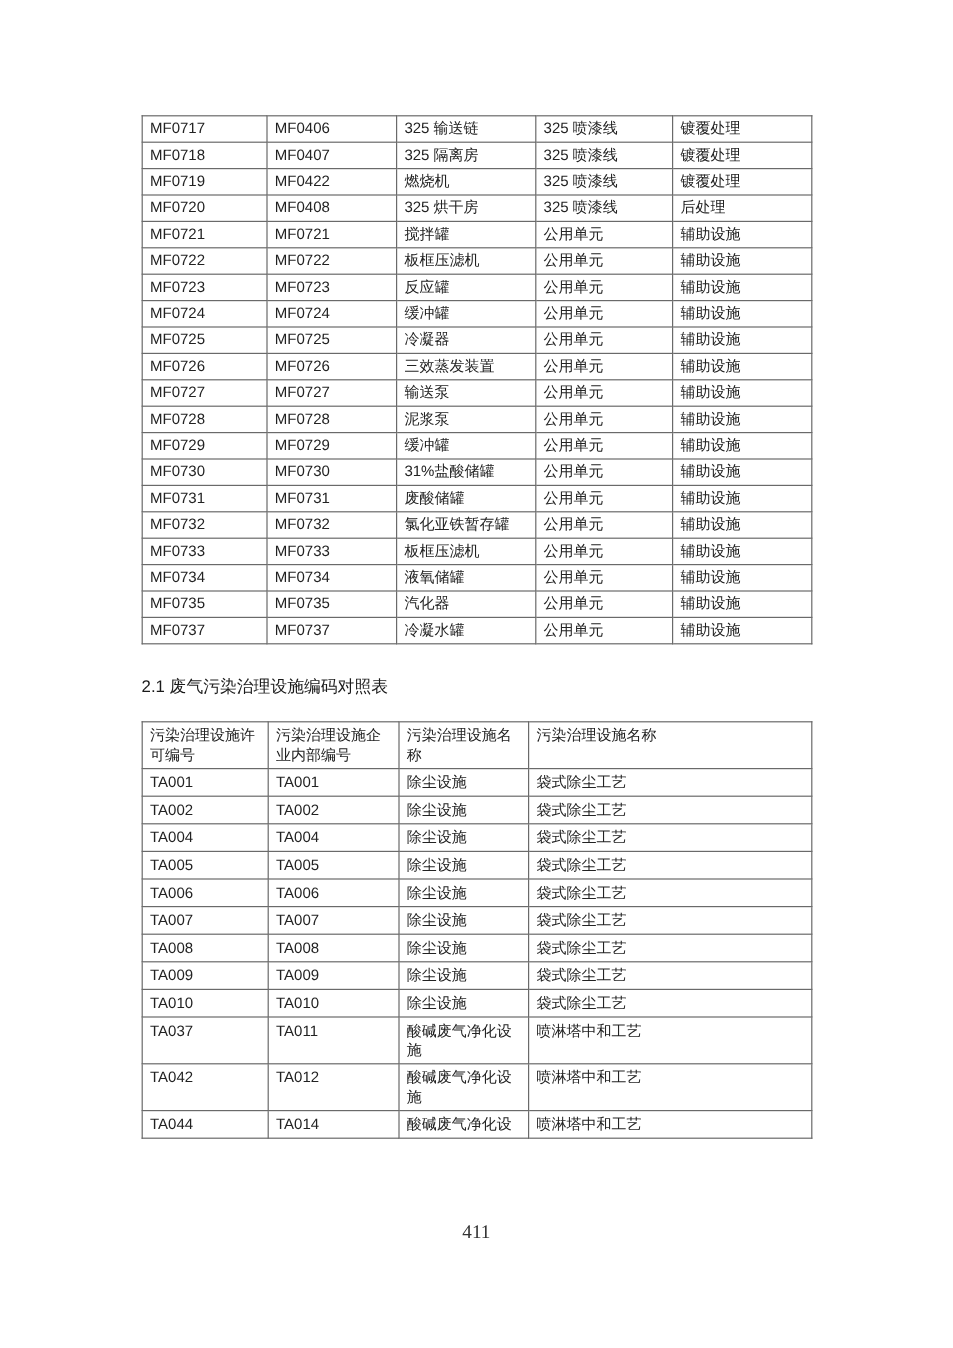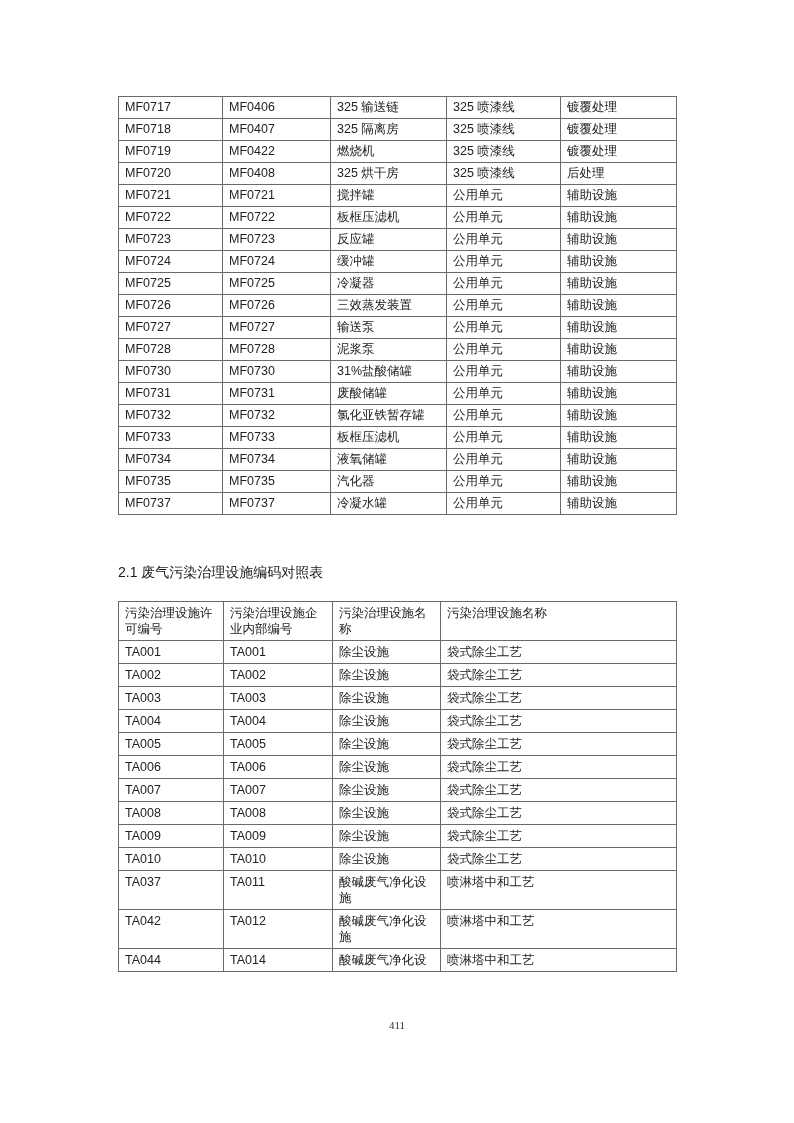--- a/index.html
+++ b/index.html
@@ -32,21 +32,21 @@
   .tbl1-wrap { position:absolute; left:118px; top:96px; }
   .heading {
     position:absolute; left:118px; top:563px;
     font-size:14px; line-height:18px; color:#1a1a1a;
   }
   .tbl2-wrap { position:absolute; left:118px; top:601px; }
   .page-number {
     position:absolute; left:0; top:1019px; width:794px;
     text-align:center;
     font-family:"Liberation Serif","DejaVu Serif",serif;
-    font-size:11px; color:#333333;
+    font-size:16px; color:#333333;
   }
   
   .tbl1 .c1{width:104px}.tbl1 .c2{width:108px}.tbl1 .c3{width:116px}.tbl1 .c4{width:114px}.tbl1 .c5{width:116px}
   .tbl2 .c1{width:105px}.tbl2 .c2{width:109px}.tbl2 .c3{width:108px}.tbl2 .c4{width:236px}
 </style>
 </head>
 <body>
 
 <div class="page">
 
@@ -134,20 +134,27 @@
             <td>MF0727</td>
             <td>MF0727</td>
             <td>输送泵</td>
             <td>公用单元</td>
             <td>辅助设施</td>
           </tr>
           <tr>
             <td>MF0728</td>
             <td>MF0728</td>
             <td>泥浆泵</td>
+            <td>公用单元</td>
+            <td>辅助设施</td>
+          </tr>
+          <tr>
+            <td>MF0729</td>
+            <td>MF0729</td>
+            <td>缓冲罐</td>
             <td>公用单元</td>
             <td>辅助设施</td>
           </tr>
           <tr>
             <td>MF0730</td>
             <td>MF0730</td>
             <td>31%盐酸储罐</td>
             <td>公用单元</td>
             <td>辅助设施</td>
           </tr>
@@ -222,26 +229,20 @@
             <td>除尘设施</td>
             <td>袋式除尘工艺</td>
           </tr>
           <tr>
             <td>TA002</td>
             <td>TA002</td>
             <td>除尘设施</td>
             <td>袋式除尘工艺</td>
           </tr>
           <tr>
-            <td>TA003</td>
-            <td>TA003</td>
-            <td>除尘设施</td>
-            <td>袋式除尘工艺</td>
-          </tr>
-          <tr>
             <td>TA004</td>
             <td>TA004</td>
             <td>除尘设施</td>
             <td>袋式除尘工艺</td>
           </tr>
           <tr>
             <td>TA005</td>
             <td>TA005</td>
             <td>除尘设施</td>
             <td>袋式除尘工艺</td>

